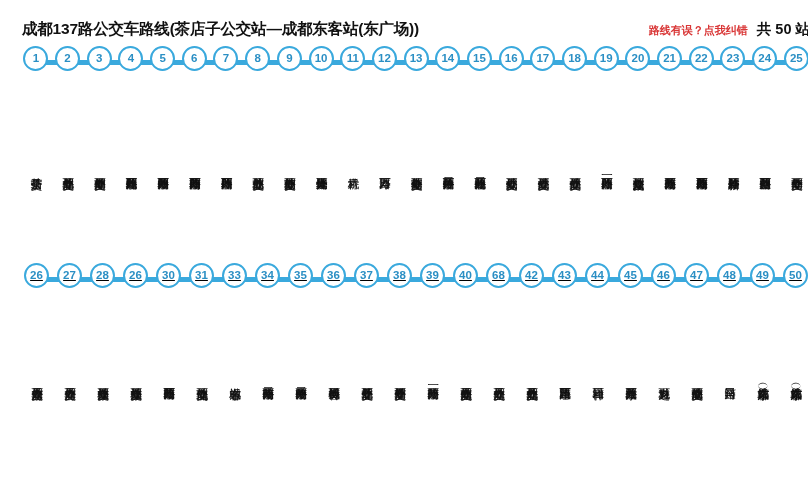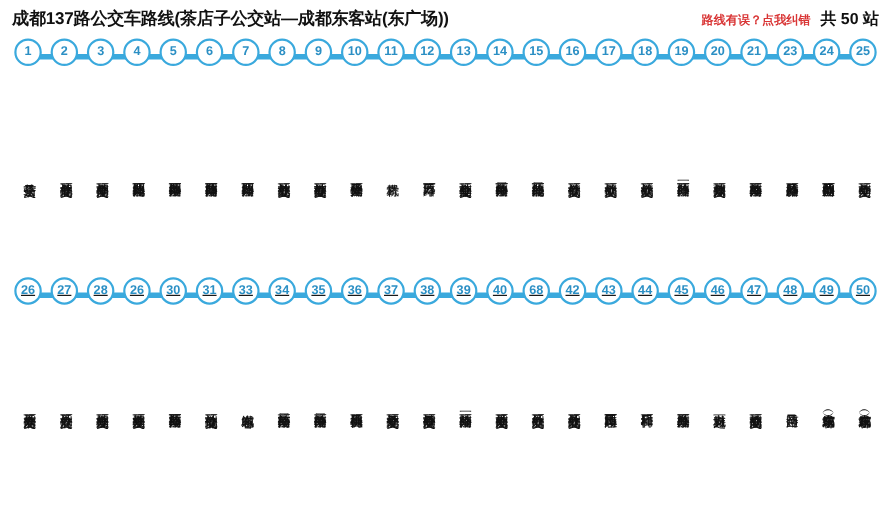--- a/index.html
+++ b/index.html
@@ -11,21 +11,21 @@
     width: 808px;
     height: 482px;
     font-family: "Liberation Sans", sans-serif;
     overflow: hidden;
   }
   .page {
     position: relative;
     width: 808px;
     height: 482px;
     box-sizing: border-box;
-    padding: 1px;
+    padding: 12px;
   }
 
   
   .header {
     display: flex;
     align-items: flex-start;
     padding: 7px 10px 0 10px;
     box-sizing: border-box;
     width: 808px;
   }
@@ -216,20 +216,24 @@
       </div>
       <div class="station">
         <div class="dot">20</div>
         <div class="name">三环川藏立交东外侧</div>
       </div>
       <div class="station">
         <div class="dot">21</div>
         <div class="name">南三环路五段外侧</div>
       </div>
       <div class="station">
+        <div class="dot">22</div>
+        <div class="name">南三环路五段西外侧</div>
+      </div>
+      <div class="station">
         <div class="dot">23</div>
         <div class="name">三环新雅路口外侧</div>
       </div>
       <div class="station">
         <div class="dot">24</div>
         <div class="name">三环创业路口西外侧</div>
       </div>
       <div class="station">
         <div class="dot">25</div>
         <div class="name">三环南华立交外侧</div>

